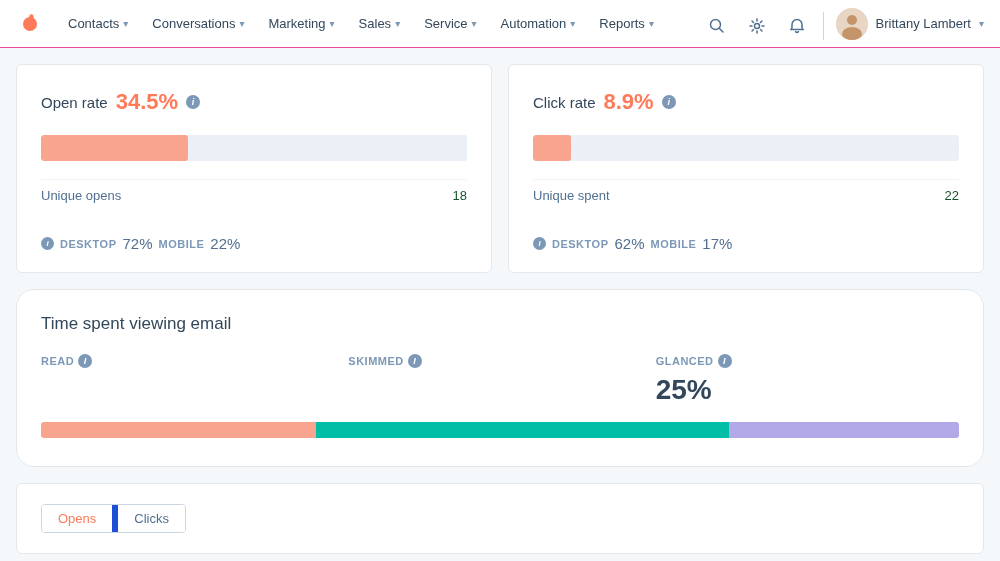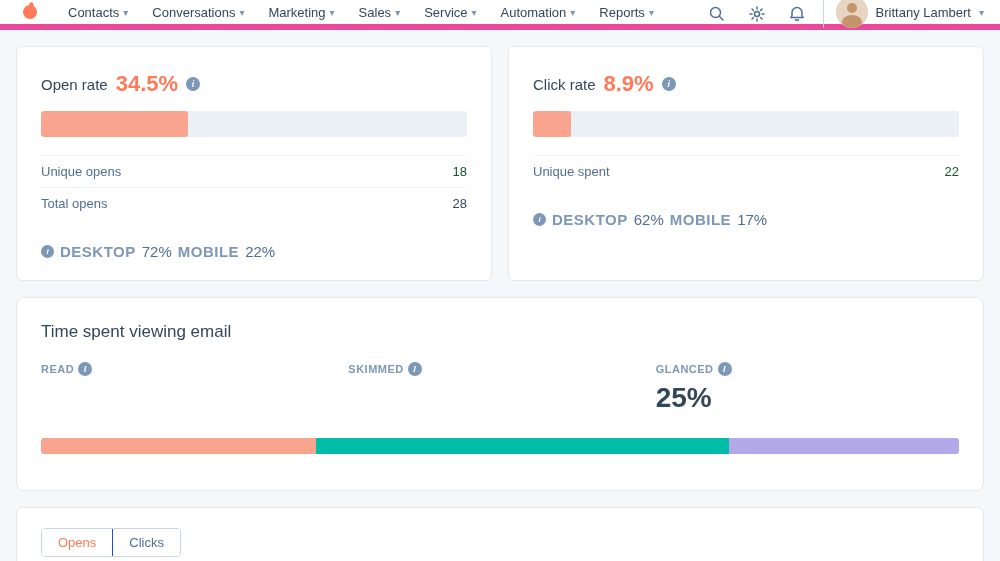--- a/index.html
+++ b/index.html
@@ -6,22 +6,22 @@
     body {
       font-family: -apple-system, BlinkMacSystemFont, 'Segoe UI', Helvetica, Arial, sans-serif;
       background: #f5f8fa;
       font-size: 14px;
       color: #33475b;
     }
 
     
     .navbar {
       background: #fff;
-      border-bottom: 6px solid #ec4899;
-      height: 30px;
+      border-bottom: 1px solid #ec4899;
+      height: 48px;
       display: flex;
       align-items: center;
       padding: 0 16px;
       gap: 0;
     }
     .navbar-logo {
       width: 28px;
       height: 28px;
       margin-right: 12px;
       flex-shrink: 0;
@@ -113,21 +113,21 @@
       background: #fff;
       border: 1px solid #e5e8eb;
       border-radius: 6px;
       padding: 24px 24px 20px;
     }
 
     .card-title {
       font-size: 15px;
       font-weight: 400;
       color: #33475b;
-      margin-bottom: 14px;
+      margin-bottom: 20px;
       display: flex;
       align-items: center;
       gap: 8px;
     }
     .card-rate {
       font-size: 22px;
       font-weight: 600;
       color: #ff7a59;
     }
     .card-rate-click {
@@ -191,51 +191,51 @@
       width: 13px;
       height: 13px;
       border-radius: 50%;
       background: #7c98b6;
       color: #fff;
       font-size: 8px;
       font-style: italic;
       font-weight: 600;
     }
     .footer-badge {
-      font-size: 15px;
+      font-size: 11px;
       color: #7c98b6;
       text-transform: uppercase;
       font-weight: 600;
       letter-spacing: 0.5px;
     }
     .footer-val {
       font-size: 15px;
       color: #516f90;
     }
 
     
     .wide-card {
       background: #fff;
       border: 1px solid #e5e8eb;
-      border-radius: 8px;
-      padding: 24px 24px 36px;
+      border-radius: 18px;
+      padding: 24px 24px 28px;
       margin-bottom: 16px;
     }
     .wide-card-title {
       font-size: 17px;
       font-weight: 500;
       color: #33475b;
       margin-bottom: 20px;
     }
 
     .time-stats {
       display: grid;
       grid-template-columns: 1fr 1fr 1fr;
       gap: 4px;
-      margin-bottom: 24px;
+      margin-bottom: 16px;
     }
     .time-stat-item {
       padding: 0 16px 0 0;
     }
     .time-stat-label {
       font-size: 11px;
       font-weight: 600;
       color: #7c98b6;
       text-transform: uppercase;
       letter-spacing: 0.5px;
@@ -282,21 +282,21 @@
       border-radius: 4px;
       overflow: hidden;
     }
     .toggle-btn {
       padding: 6px 16px;
       font-size: 13px;
       cursor: pointer;
       color: #516f90;
       background: #fff;
       border: none;
-      border-right: 1px solid #1d4ed8;
+      border-right: 6px solid #1d4ed8;
     }
     .toggle-btn:last-child { border-right: none; }
     .toggle-btn.active {
       background: #fff;
       color: #ff7a59;
       font-weight: 500;
     }
   </style>
 </head>
 <body>
@@ -387,24 +387,20 @@
       </div>
 
       <div class="progress-bar-track">
         <div class="progress-bar-fill fill-salmon" style="width: 34.5%;"></div>
       </div>
 
       <div class="stat-row">
         <span>Unique opens</span>
         <span class="stat-value-blue">18</span>
       </div>
-      <div class="stat-row">
-        <span>Total opens</span>
-        <span class="stat-value-dark">28</span>
-      </div>
 
       <div class="card-footer">
         <span class="footer-info-icon">i</span>
         <span class="footer-badge">DESKTOP</span>
         <span class="footer-val">72%</span>
         <span class="footer-badge">MOBILE</span>
         <span class="footer-val">22%</span>
       </div>
     </div>
 

